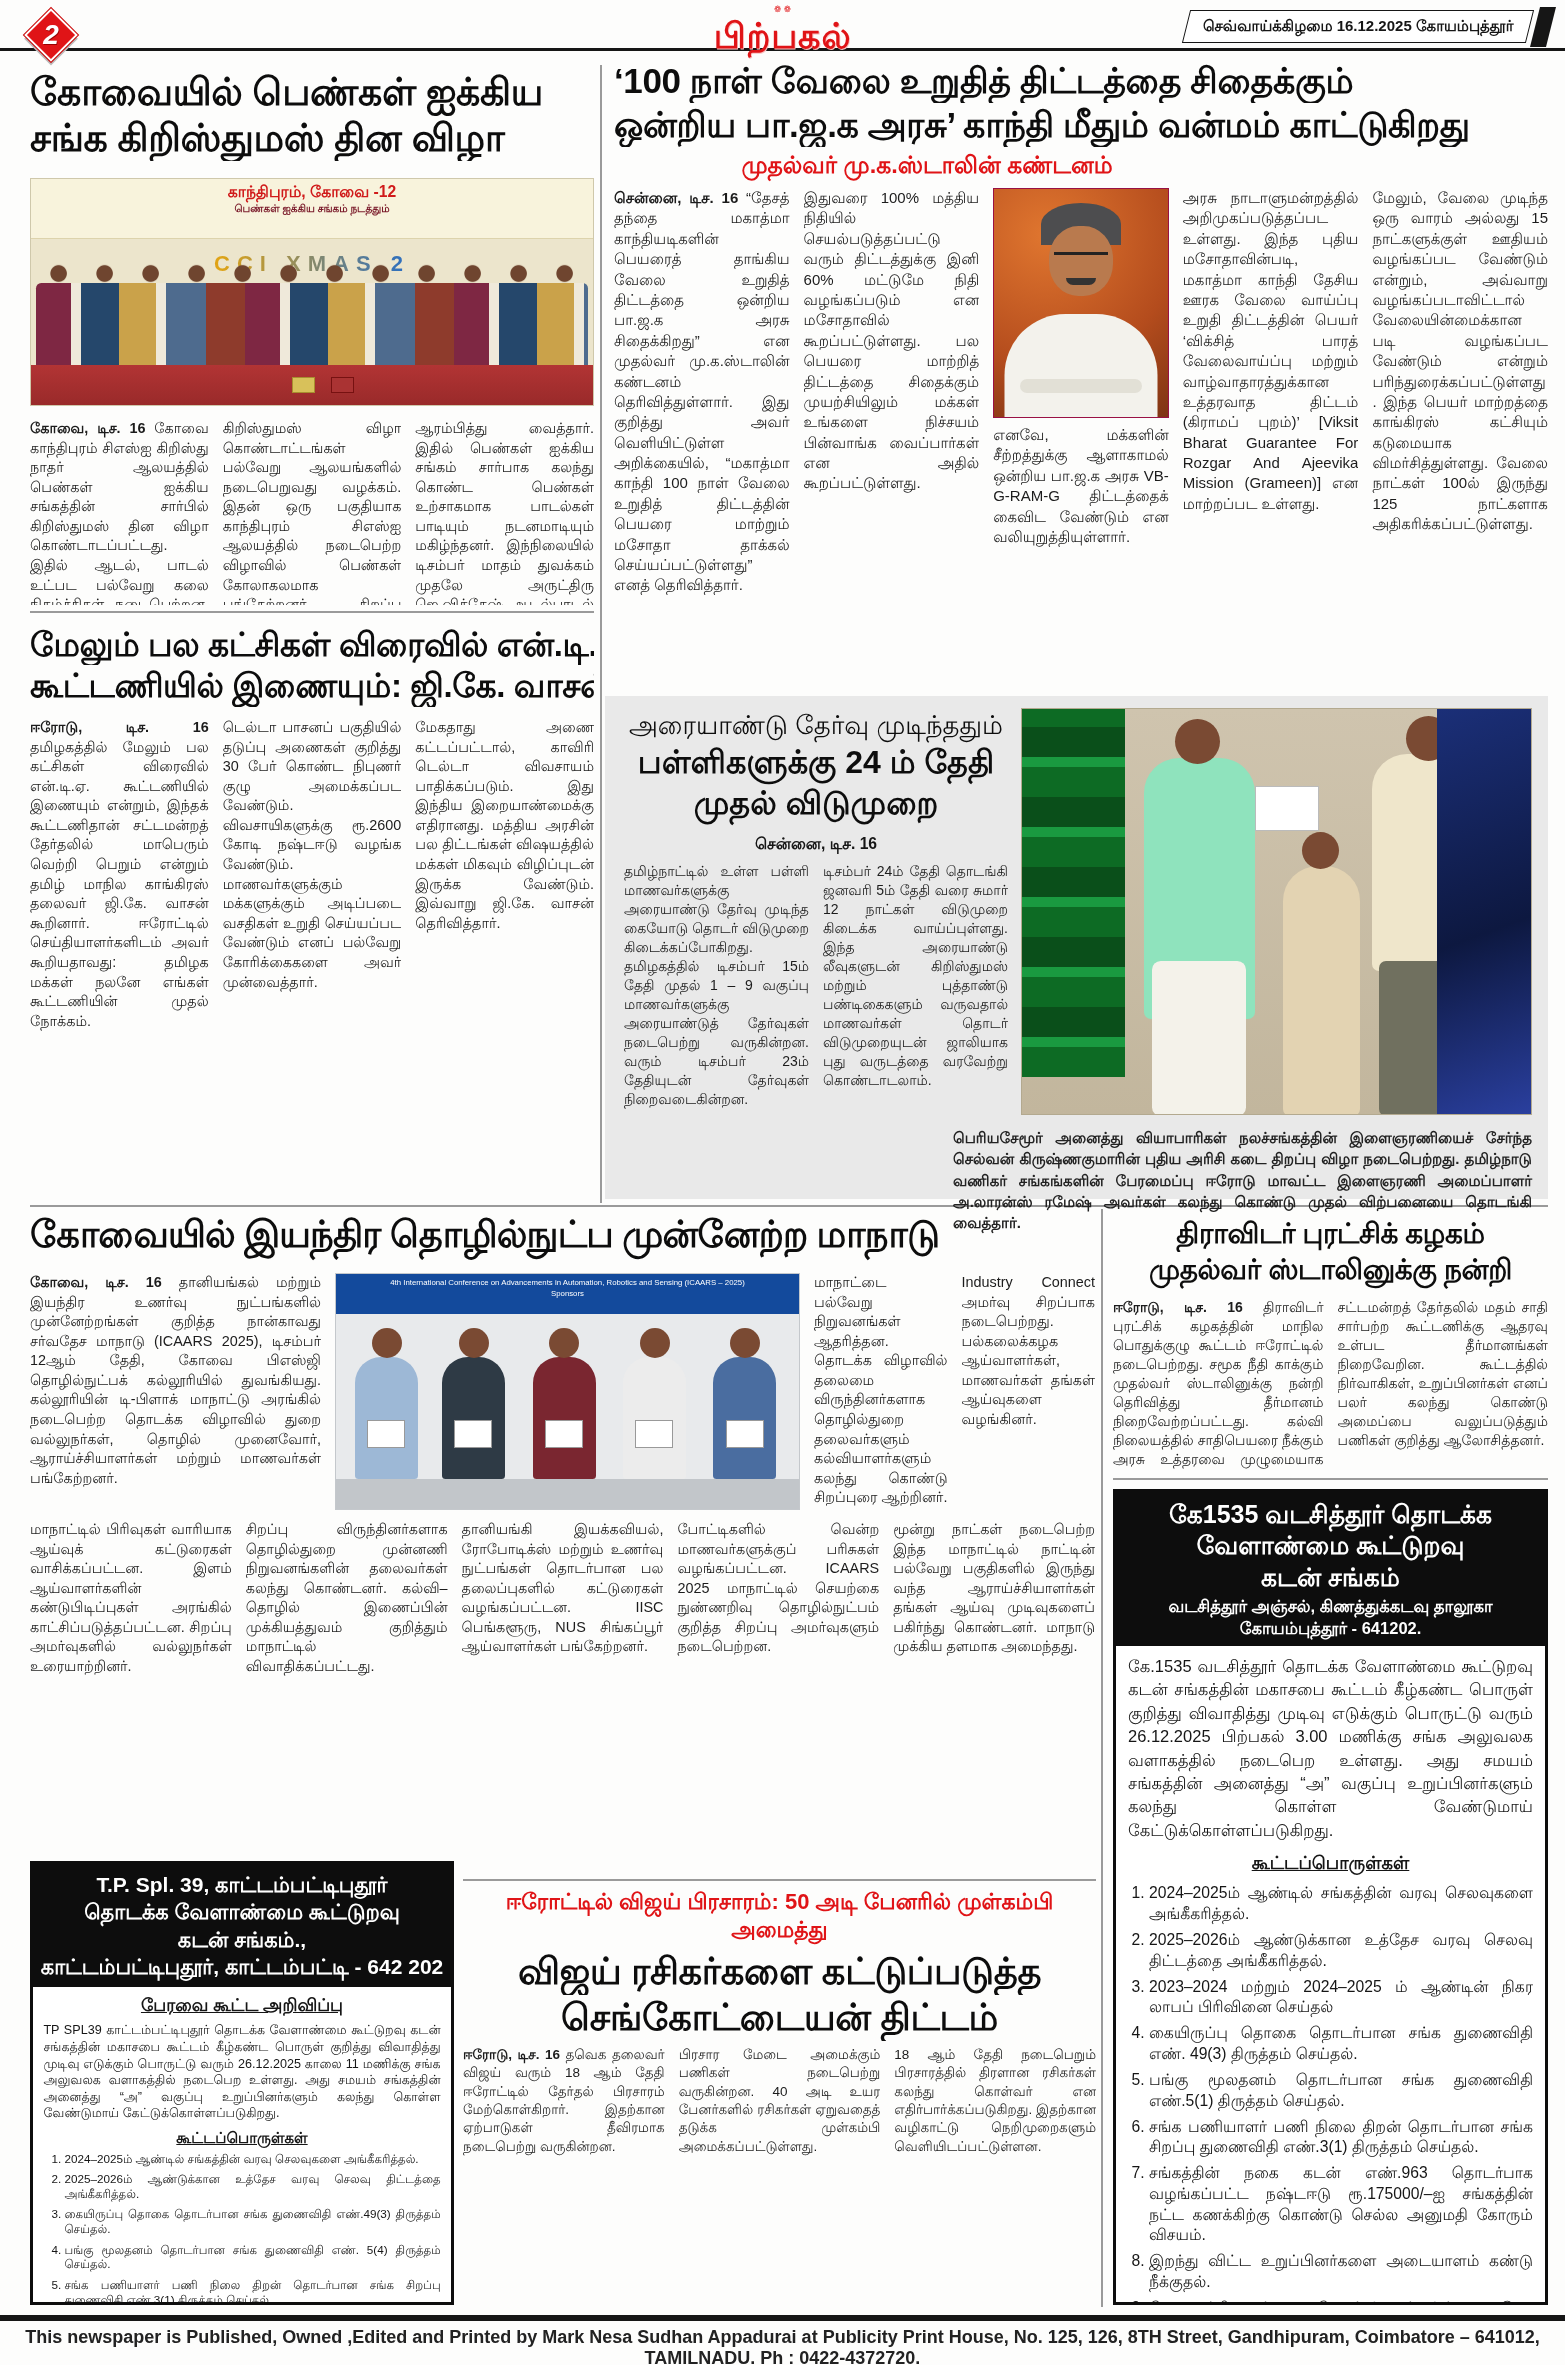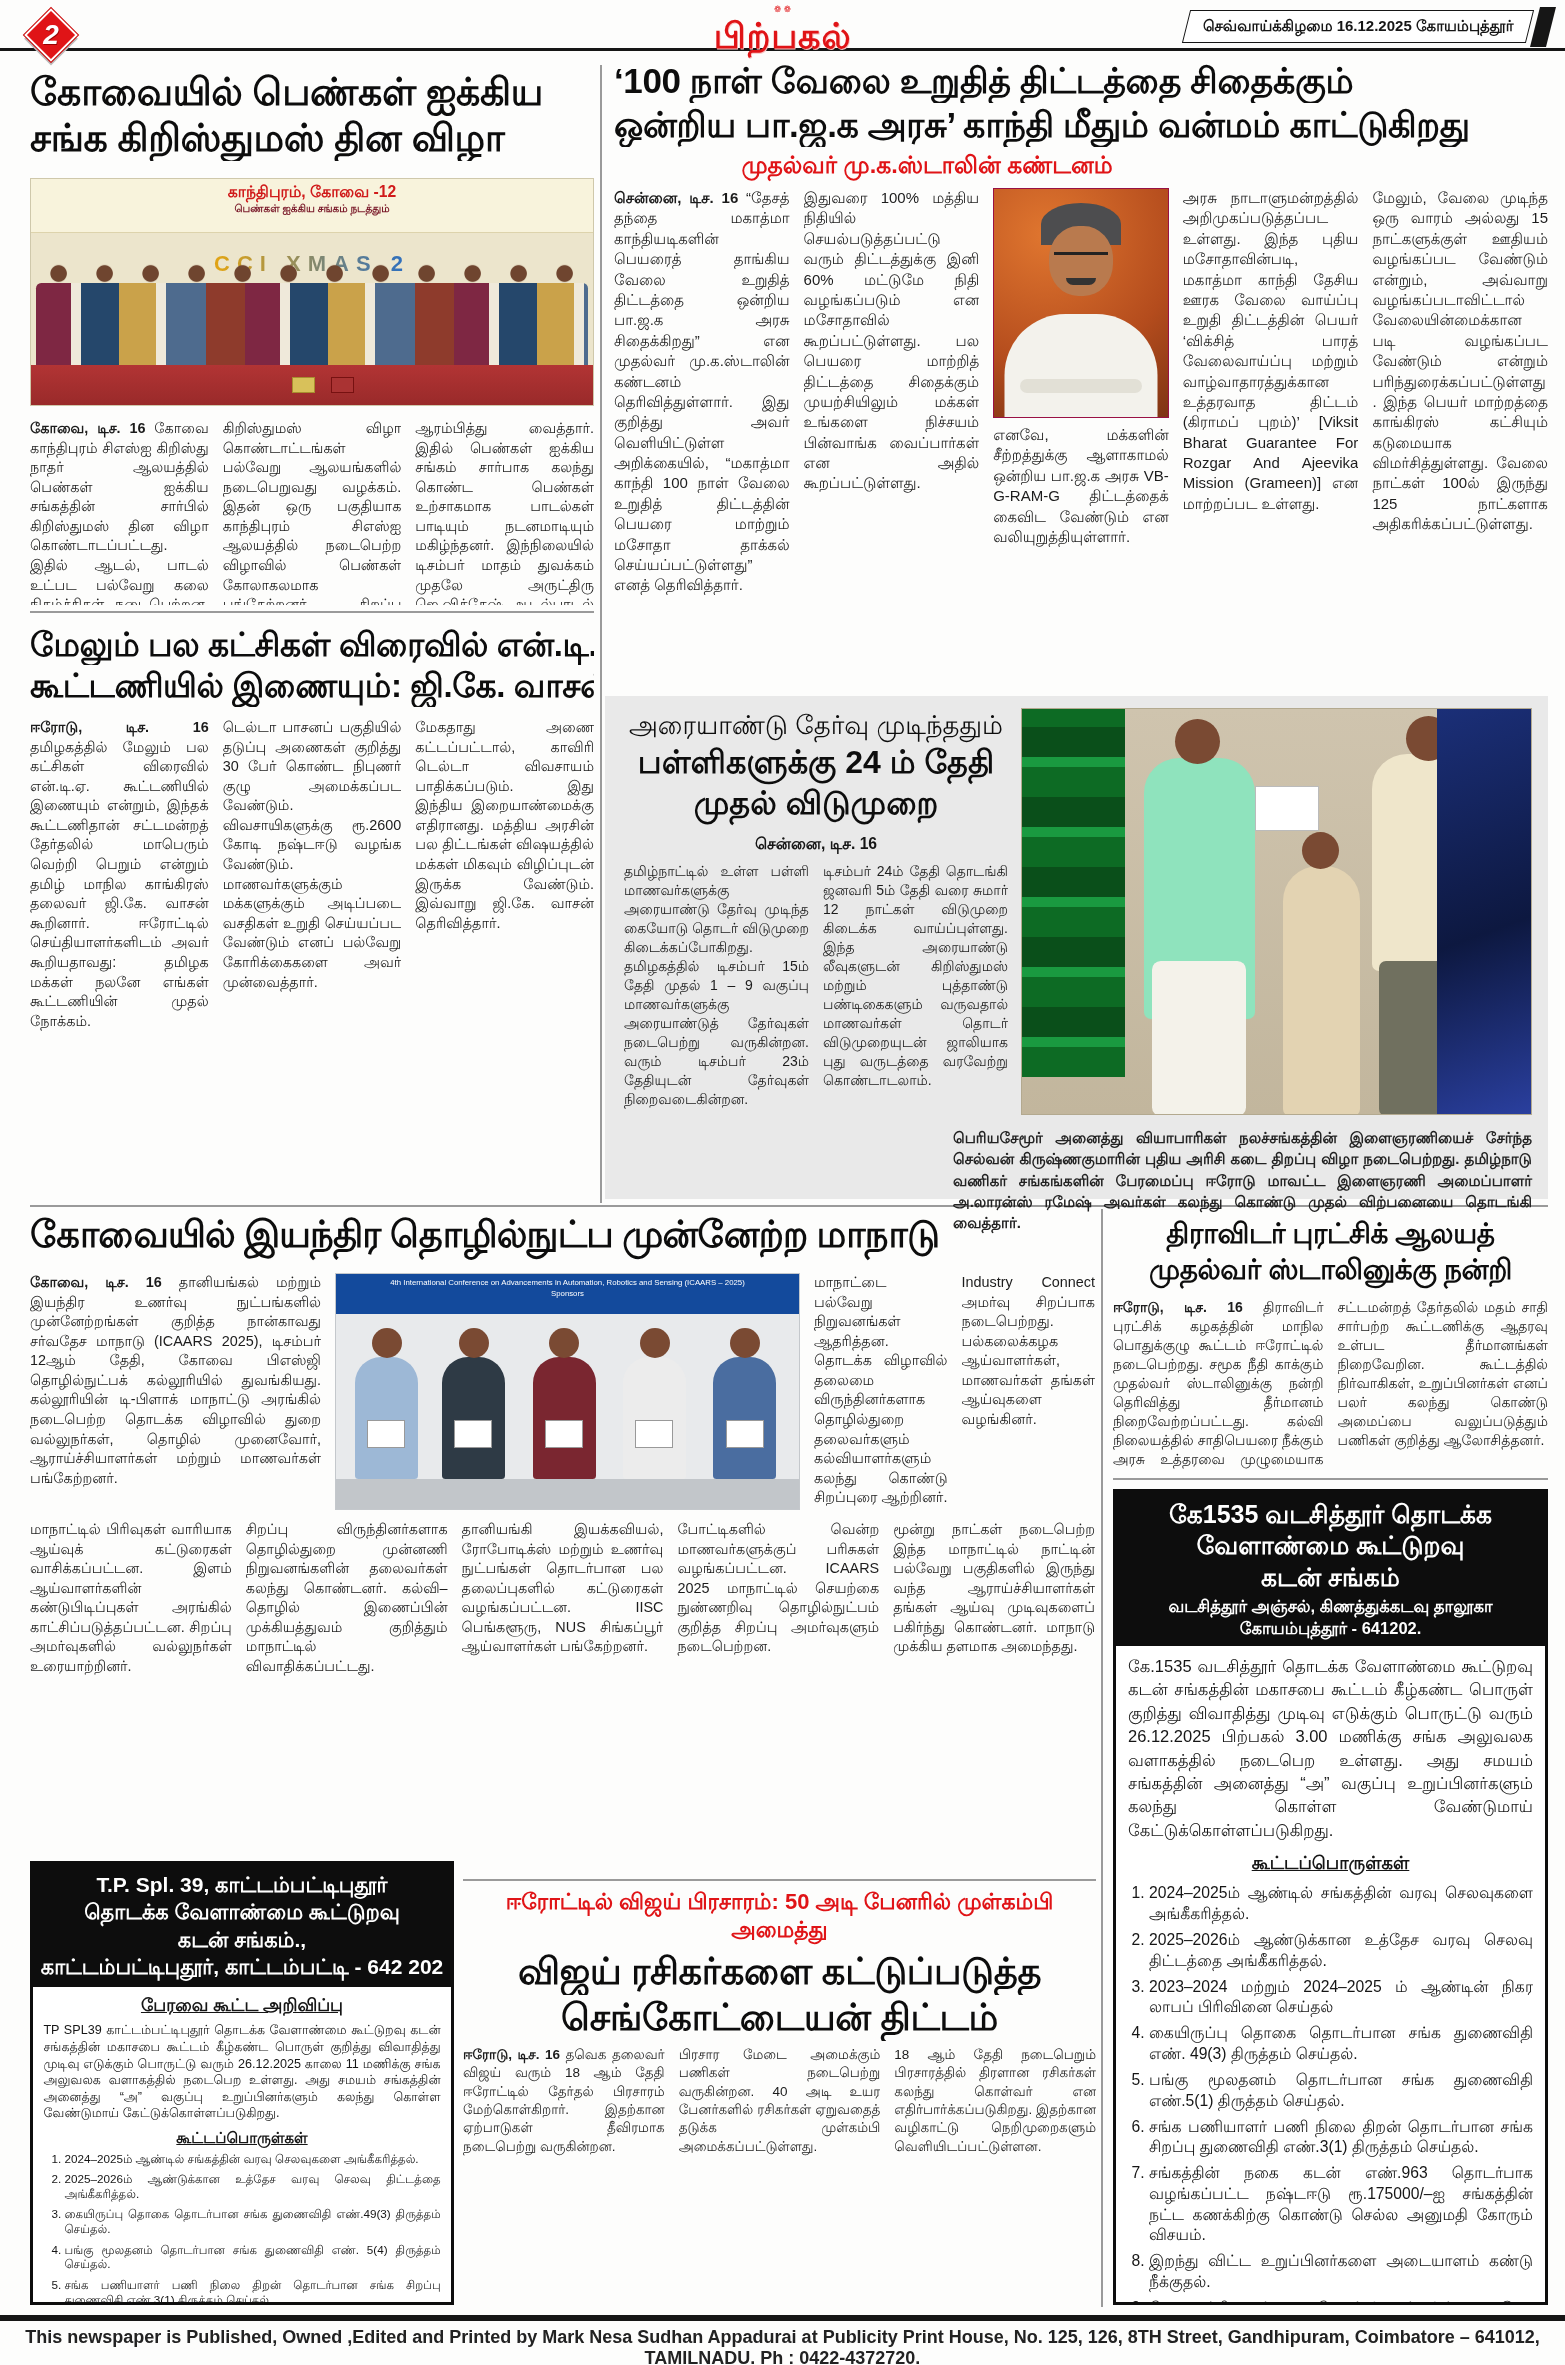--- a/index.html
+++ b/index.html
@@ -27,21 +27,21 @@
   
   .headline { font-weight:800; color:#0d0d0d; letter-spacing:-0.4px; }
   .headline div { white-space:nowrap; overflow:hidden; }
   .cols { display:flex; gap:14px; overflow:hidden; }
   .tcol { flex:1 1 0; text-align:justify; font-size:14.4px; line-height:1.36; color:#1c1c1c; word-break:break-word; overflow:hidden; }
   .dl { font-weight:800; }
   .kicker { color:#e01417; font-weight:700; }
 
   
   .xmas { background:#ece5cc; border:0.9px solid #cfc8ab; }
-  .xmas-banner { position:absolute; top:0; left:0; right:0; height:54px; background:#f8f3dc; border-bottom:0.9px solid #ddd3ac; text-align:center; padding-top:4.3px; }
+  .xmas-banner { position:absolute; top:0; left:0; right:0; height:60px; background:#f8f3dc; border-bottom:0.9px solid #ddd3ac; text-align:center; padding-top:4.3px; }
   .xmas-banner .b1 { color:#d01a1a; font-weight:800; font-size:15.7px; }
   .xmas-banner .b2 { color:#7a1a2a; font-weight:700; font-size:10.4px; }
   .xmas-letters { position:absolute; top:72px; left:0; right:0; text-align:center; font-weight:800; font-size:22px; letter-spacing:7px;
      background:linear-gradient(90deg,#cf2020,#e0a415,#2d6fc0,#cf2020); -webkit-background-clip:text; background-clip:text; color:transparent;text-decoration:underline; }
   .xmas-heads { position:absolute; top:83px; left:5.2px; right:5.2px; height:22.6px;
      background-image:radial-gradient(circle at 22.6px 11.3px, #6f452f 7.8px, transparent 8.7px); background-size:46px 22.6px; background-repeat:repeat-x; }
   .xmas-crowd { position:absolute; top:104px; left:5.2px; right:5.2px; height:83px;
      background:repeating-linear-gradient(90deg,#7e2743 0 35px,#efe9da 35px 45px,#25476b 45px 83px,#caa24a 83px 120px,#efe9da 120px 130px,#4e6b8e 130px 170px,#8e3b2c 170px 209px); border-radius:5.2px 5.2px 0 0; }
   .xmas-floor { position:absolute; bottom:0; left:0; right:0; height:40px; background:linear-gradient(#b23434,#992a2a); }
   .xmas-gift { position:absolute; bottom:12px; width:22.6px; height:15.7px; background:#d8c15a; border:1.7px solid #a88f2f; }
@@ -245,21 +245,21 @@
   <div class="abs cols" style="left:30px; top:1520px; width:1065px; height:341px;">
     <div class="tcol">மாநாட்டில் பிரிவுகள் வாரியாக ஆய்வுக் கட்டுரைகள் வாசிக்கப்பட்டன. இளம் ஆய்வாளர்களின் கண்டுபிடிப்புகள் அரங்கில் காட்சிப்படுத்தப்பட்டன. சிறப்பு அமர்வுகளில் வல்லுநர்கள் உரையாற்றினர்.</div>
     <div class="tcol">சிறப்பு விருந்தினர்களாக தொழில்துறை முன்னணி நிறுவனங்களின் தலைவர்கள் கலந்து கொண்டனர். கல்வி–தொழில் இணைப்பின் முக்கியத்துவம் குறித்தும் மாநாட்டில் விவாதிக்கப்பட்டது.</div>
     <div class="tcol">தானியங்கி இயக்கவியல், ரோபோடிக்ஸ் மற்றும் உணர்வு நுட்பங்கள் தொடர்பான பல தலைப்புகளில் கட்டுரைகள் வழங்கப்பட்டன. IISC பெங்களூரு, NUS சிங்கப்பூர் ஆய்வாளர்கள் பங்கேற்றனர்.</div>
     <div class="tcol">போட்டிகளில் வென்ற மாணவர்களுக்குப் பரிசுகள் வழங்கப்பட்டன. ICAARS 2025 மாநாட்டில் செயற்கை நுண்ணறிவு தொழில்நுட்பம் குறித்த சிறப்பு அமர்வுகளும் நடைபெற்றன.</div>
     <div class="tcol">மூன்று நாட்கள் நடைபெற்ற இந்த மாநாட்டில் நாட்டின் பல்வேறு பகுதிகளில் இருந்து வந்த ஆராய்ச்சியாளர்கள் தங்கள் ஆய்வு முடிவுகளைப் பகிர்ந்து கொண்டனர். மாநாடு முக்கிய தளமாக அமைந்தது.</div>
   </div>
 
   <section class="abs" style="left:1113px; top:1216px; width:435px; text-align:center;">
     <h2 class="headline" style="font-size:28px; line-height:1.3;">
-        <div>திராவிடர் புரட்சிக் ஆலயத்</div>
+        <div>திராவிடர் புரட்சிக் கழகம்</div>
         <div>முதல்வர் ஸ்டாலினுக்கு நன்றி</div>
       </h2>
   </section>
   <div class="abs cols" style="left:1113px; top:1298px; width:435px; height:172px;">
     <div class="tcol" style="font-size:14px;"><b class="dl">ஈரோடு, டிச. 16</b> <span>திராவிடர் புரட்சிக் கழகத்தின் மாநில பொதுக்குழு கூட்டம் ஈரோட்டில் நடைபெற்றது. சமூக நீதி காக்கும் முதல்வர் ஸ்டாலினுக்கு நன்றி தெரிவித்து தீர்மானம் நிறைவேற்றப்பட்டது. கல்வி நிலையத்தில் சாதிபெயரை நீக்கும் அரசு உத்தரவை முழுமையாக அமலாக்க வேண்டும்.</span></div>
     <div class="tcol" style="font-size:14px;">சட்டமன்றத் தேர்தலில் மதம் சாதி சார்பற்ற கூட்டணிக்கு ஆதரவு உள்பட தீர்மானங்கள் நிறைவேறின. கூட்டத்தில் நிர்வாகிகள், உறுப்பினர்கள் எனப் பலர் கலந்து கொண்டு அமைப்பை வலுப்படுத்தும் பணிகள் குறித்து ஆலோசித்தனர்.</div>
   </div>
 
   <div class="abs ad" style="left:1113px; top:1489px; width:435px; height:816px;">
     <div class="ad-head">

